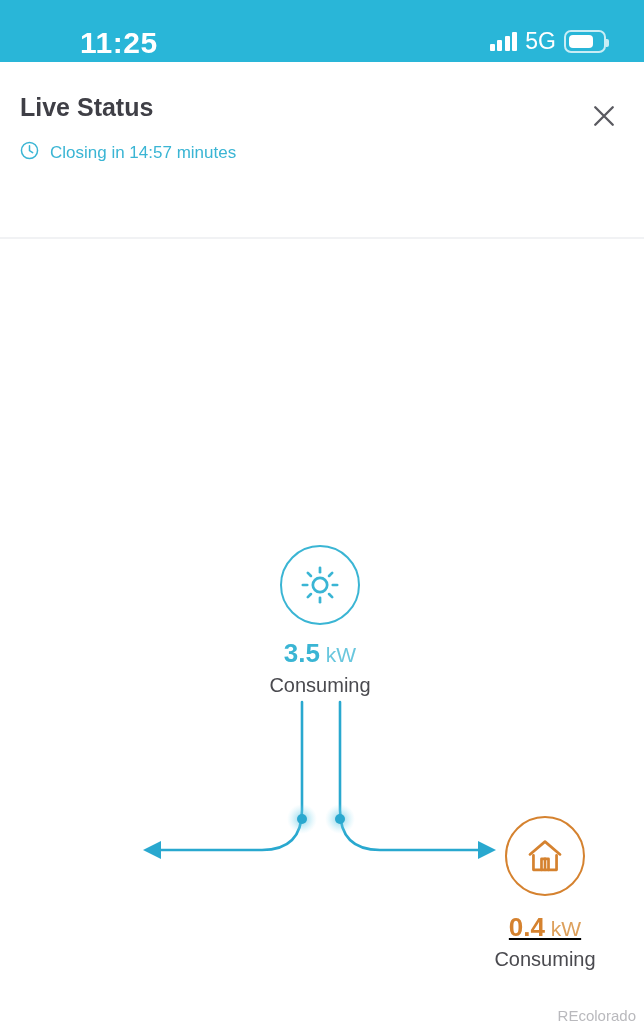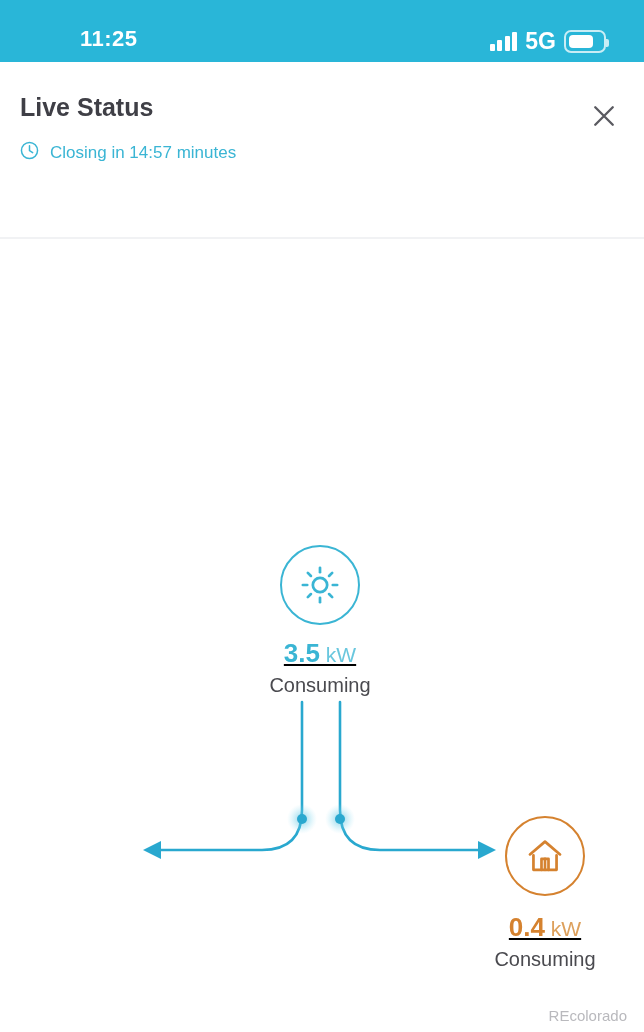--- a/index.html
+++ b/index.html
@@ -12,34 +12,34 @@
   #app { position:relative; width:644px; height:1032px; background:#fff; }
 
   
   #status-bar {
     position:absolute; left:0; top:0; width:644px; height:62px;
     background:#29b6d8;
     display:flex; align-items:center;
   }
   #status-time {
     position:absolute; left:80px; top:28px;
-    font-size:22px; font-weight:700; color:#ffffff;
+    font-size:30px; font-weight:700; color:#ffffff;
     letter-spacing:0.5px; line-height:1;
   }
   #status-right {
     position:absolute; right:38px; top:28px;
     display:flex; align-items:center; gap:8px; height:26px;
   }
   .sig-bars { display:flex; align-items:flex-end; gap:2.5px; height:20px; }
   .sig-bars i { display:block; width:5px; background:#ffffff; border-radius:1px; }
   .sig-bars i:nth-child(1){ height:7px; }
   .sig-bars i:nth-child(2){ height:11px; }
   .sig-bars i:nth-child(3){ height:15px; }
   .sig-bars i:nth-child(4){ height:19px; }
-  #net-type { font-size:23px; font-weight:700; color:#ffffff; line-height:1;text-align:right; }
+  #net-type { font-size:23px; font-weight:400; color:#ffffff; line-height:1;text-align:right; }
   #battery {
     position:relative; width:42px; height:23px;
     border:2.5px solid rgba(255,255,255,0.75); border-radius:7px;
     display:flex; align-items:center;
   }
   #battery::after{
     content:""; position:absolute; right:-5px; top:7px;
     width:3px; height:8px; background:rgba(255,255,255,0.75);
     border-radius:0 2px 2px 0;
   }
@@ -83,42 +83,42 @@
 
   .node-circle {
     border-radius:50%;
     display:flex; align-items:center; justify-content:center;
     background:#ffffff;
   }
 
   
   #node-producing { left:240px; top:370px; width:160px; }
   #producing-circle { width:80px; height:80px; border:2.5px solid #3ab5d4; }
-  #producing-value { margin-top:15px; font-size:26px; line-height:1; white-space:nowrap;text-decoration:underline; }
+  #producing-value { margin-top:15px; font-size:26px; line-height:1; white-space:nowrap; }
   #producing-value .num { font-weight:700; color:#3ab5d4; }
   #producing-value .unit { font-weight:400; color:#69c7de; font-size:21px; }
   .node-label { margin-top:9px; font-size:20px; color:#4a4a4f; line-height:1; white-space:nowrap; }
 
   
   #node-exporting { left:10px; top:641px; width:160px; }
   #exporting-circle { width:80px; height:80px; border:2.5px solid #808085; }
   #exporting-value { margin-top:14px; font-size:26px; line-height:1; white-space:nowrap; }
   #exporting-value .num { font-weight:700; color:#3f3f46; }
   #exporting-value .unit { font-weight:400; color:#6a6a70; font-size:21px; }
 
   
   #node-consuming { left:465px; top:641px; width:160px; }
   #consuming-circle { width:80px; height:80px; border:2.5px solid #d5822f; }
   #consuming-value { margin-top:18px; font-size:26px; line-height:1; white-space:nowrap;text-decoration:underline; }
   #consuming-value .num { font-weight:700; color:#d5822f; }
   #consuming-value .unit { font-weight:400; color:#dda05c; font-size:21px; }
 
   
   #watermark {
-    position:absolute; right:17px; bottom:9px;
+    position:absolute; right:8px; bottom:9px;
     font-size:15px; color:#b9b9bd; line-height:1;
   }
 </style>
 </head>
 <body>
 
 <div id="app">
 
   <div id="status-bar">
     <div id="status-time">11:25</div>

